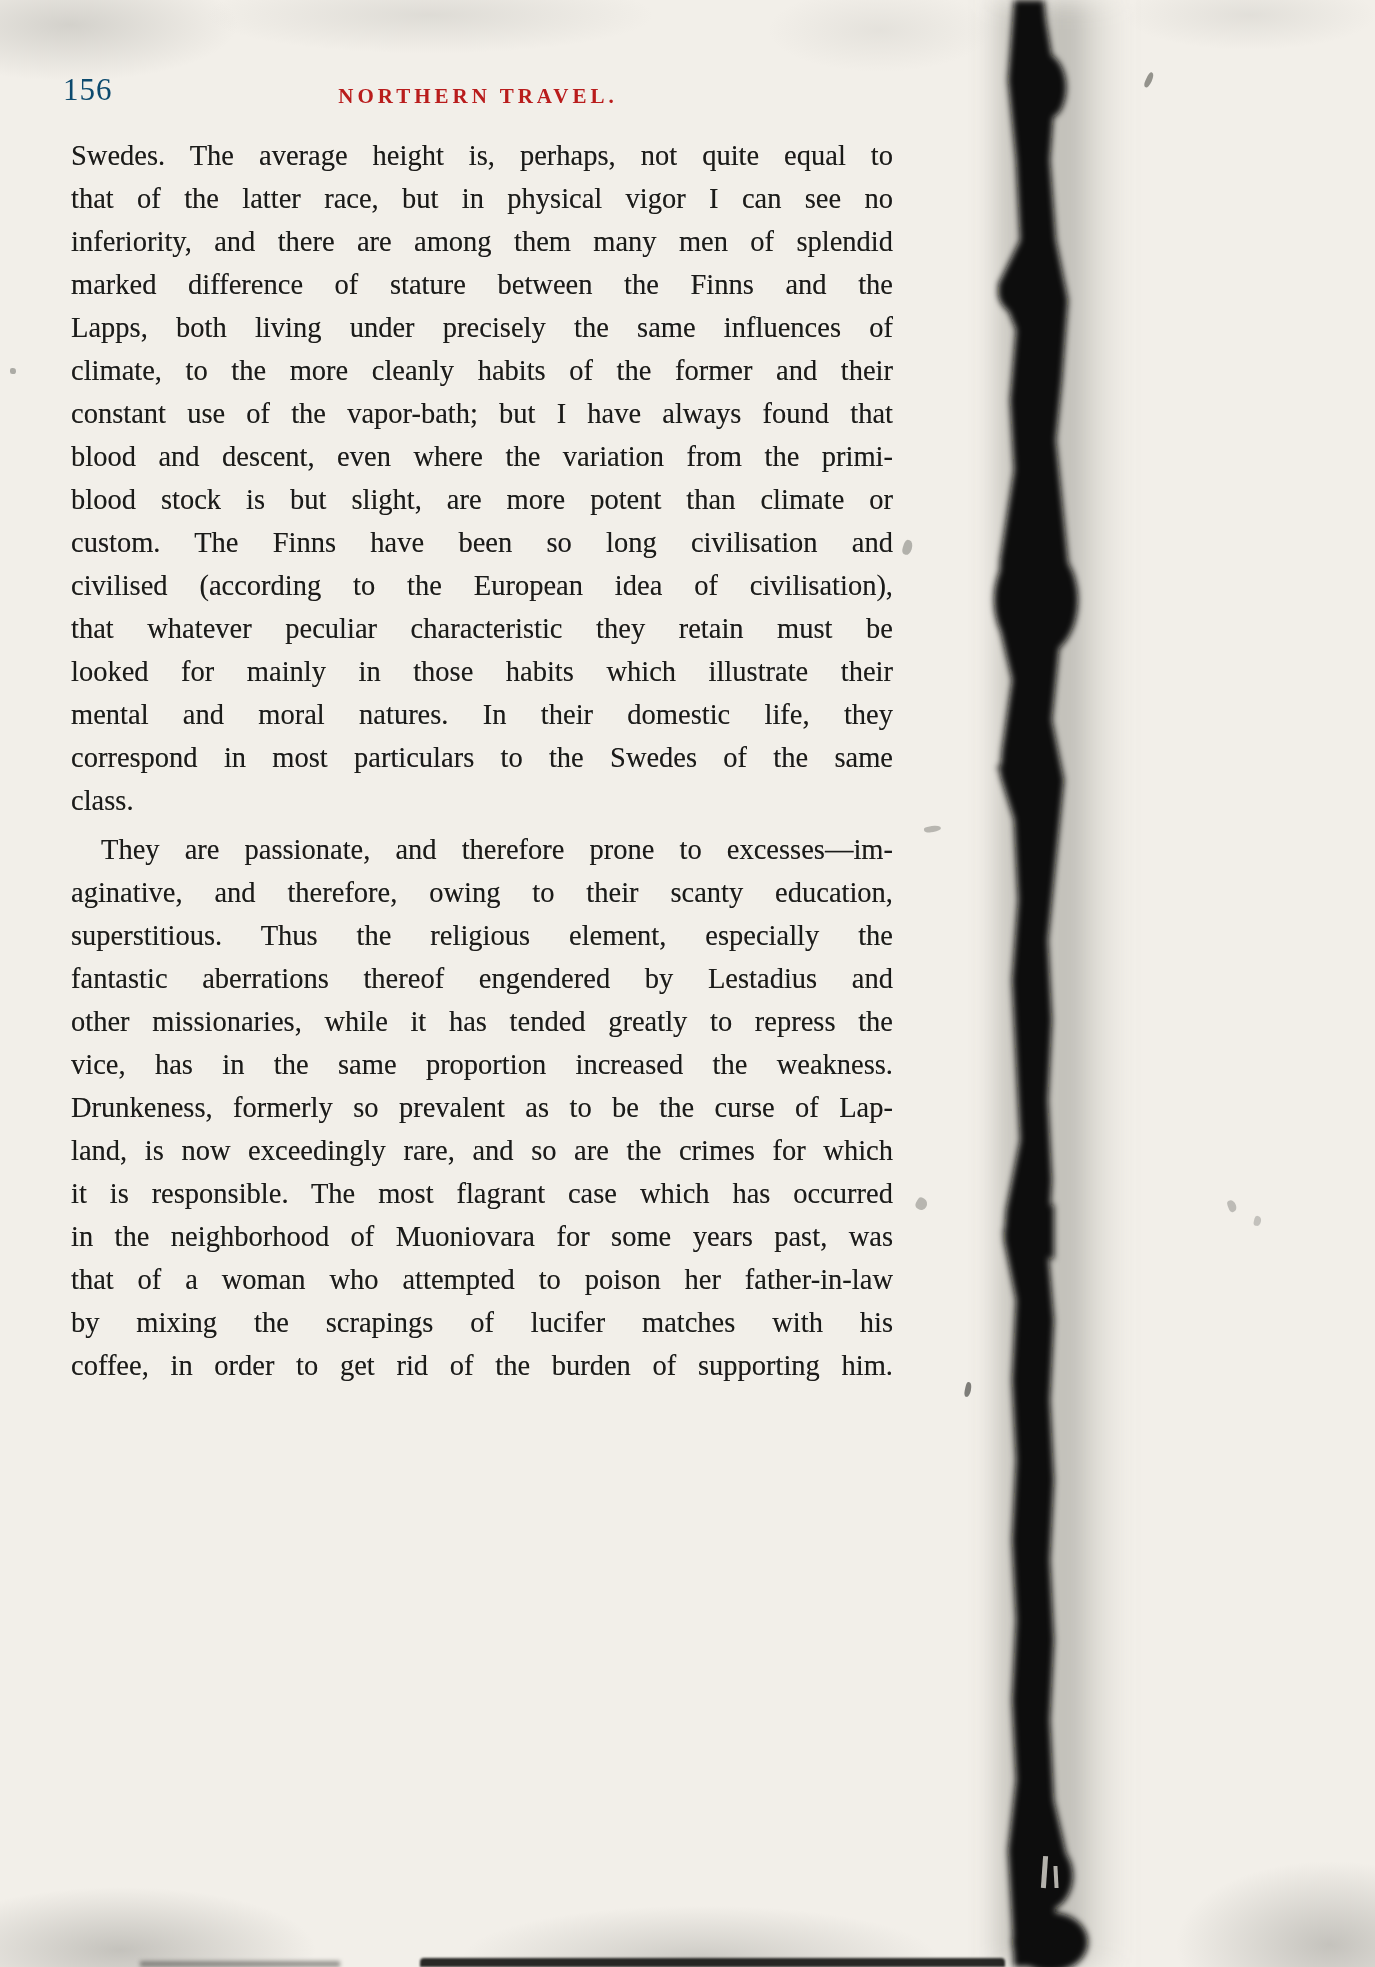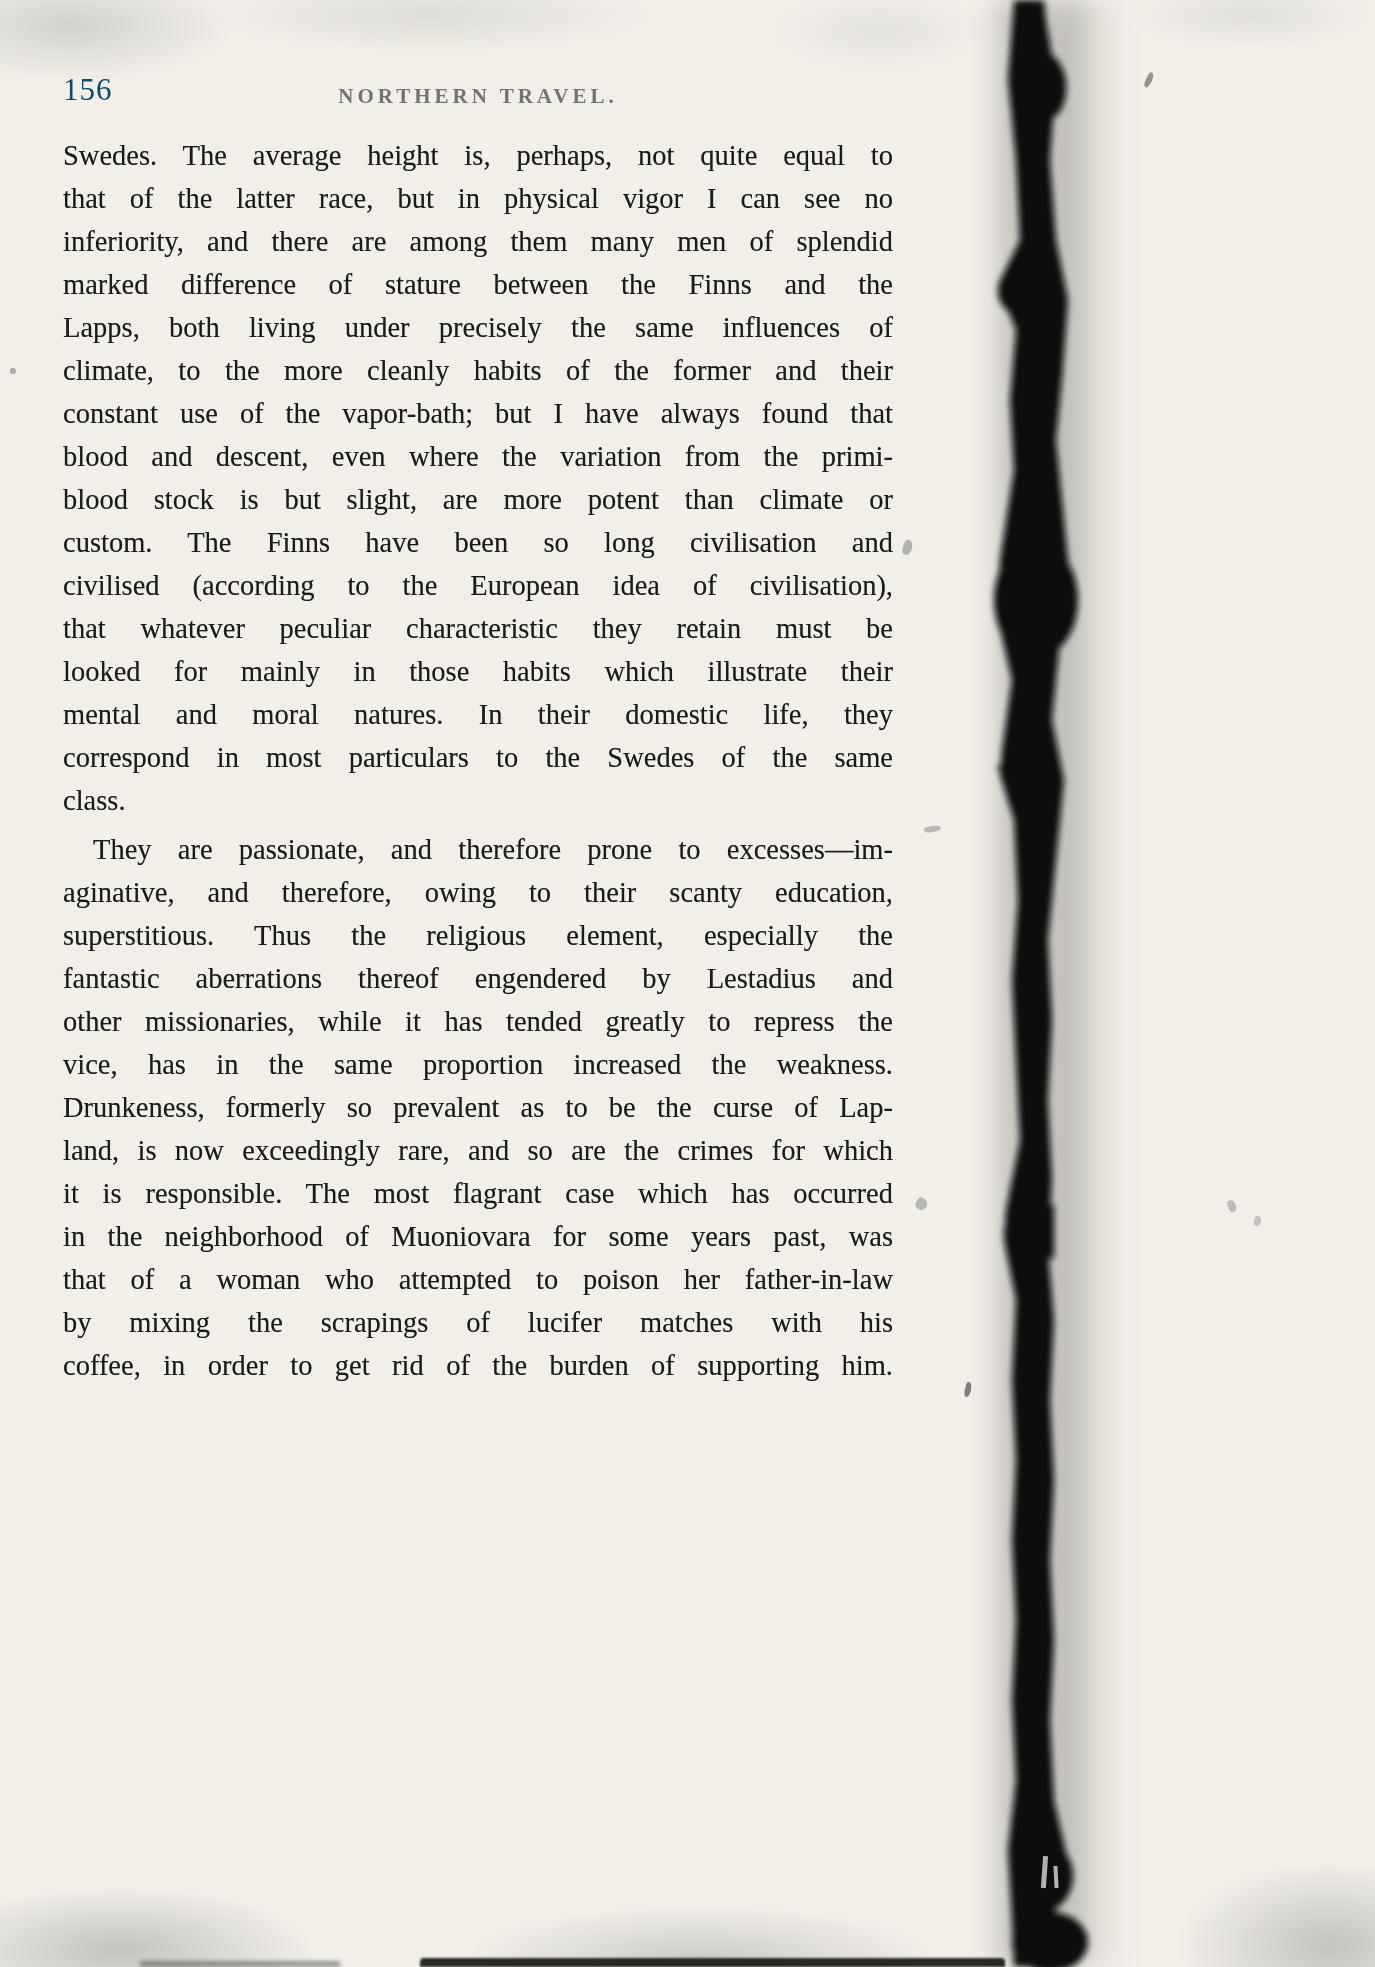--- a/index.html
+++ b/index.html
@@ -35,21 +35,21 @@
 
   .page-header {
     position: absolute;
     left: 63px;
     top: 84px;
     width: 830px;
     text-align: center;
     font-size: 21px;
     font-weight: bold;
     letter-spacing: 4px;
-    color: #737373;
+    color: #b91c1c;
   }
 
   .body-text {
     position: absolute;
     left: 63px;
     top: 134px;
     width: 830px;
     font-size: 28.5px;
     line-height: 43px;
     color: #1b1b19;
@@ -57,20 +57,21 @@
   }
 
   .paragraph { margin: 0; }
   .paragraph + .paragraph { margin-top: 6px; }
 
   .line {
     text-align: justify;
     text-align-last: justify;
     height: 43px;
     overflow: visible;
+    margin-left: 8px;
   }
   .line.last-line {
     text-align-last: left;
   }
   .line.indent {
     text-indent: 30px;
   }
 
   .binding-svg {
     position: absolute;

